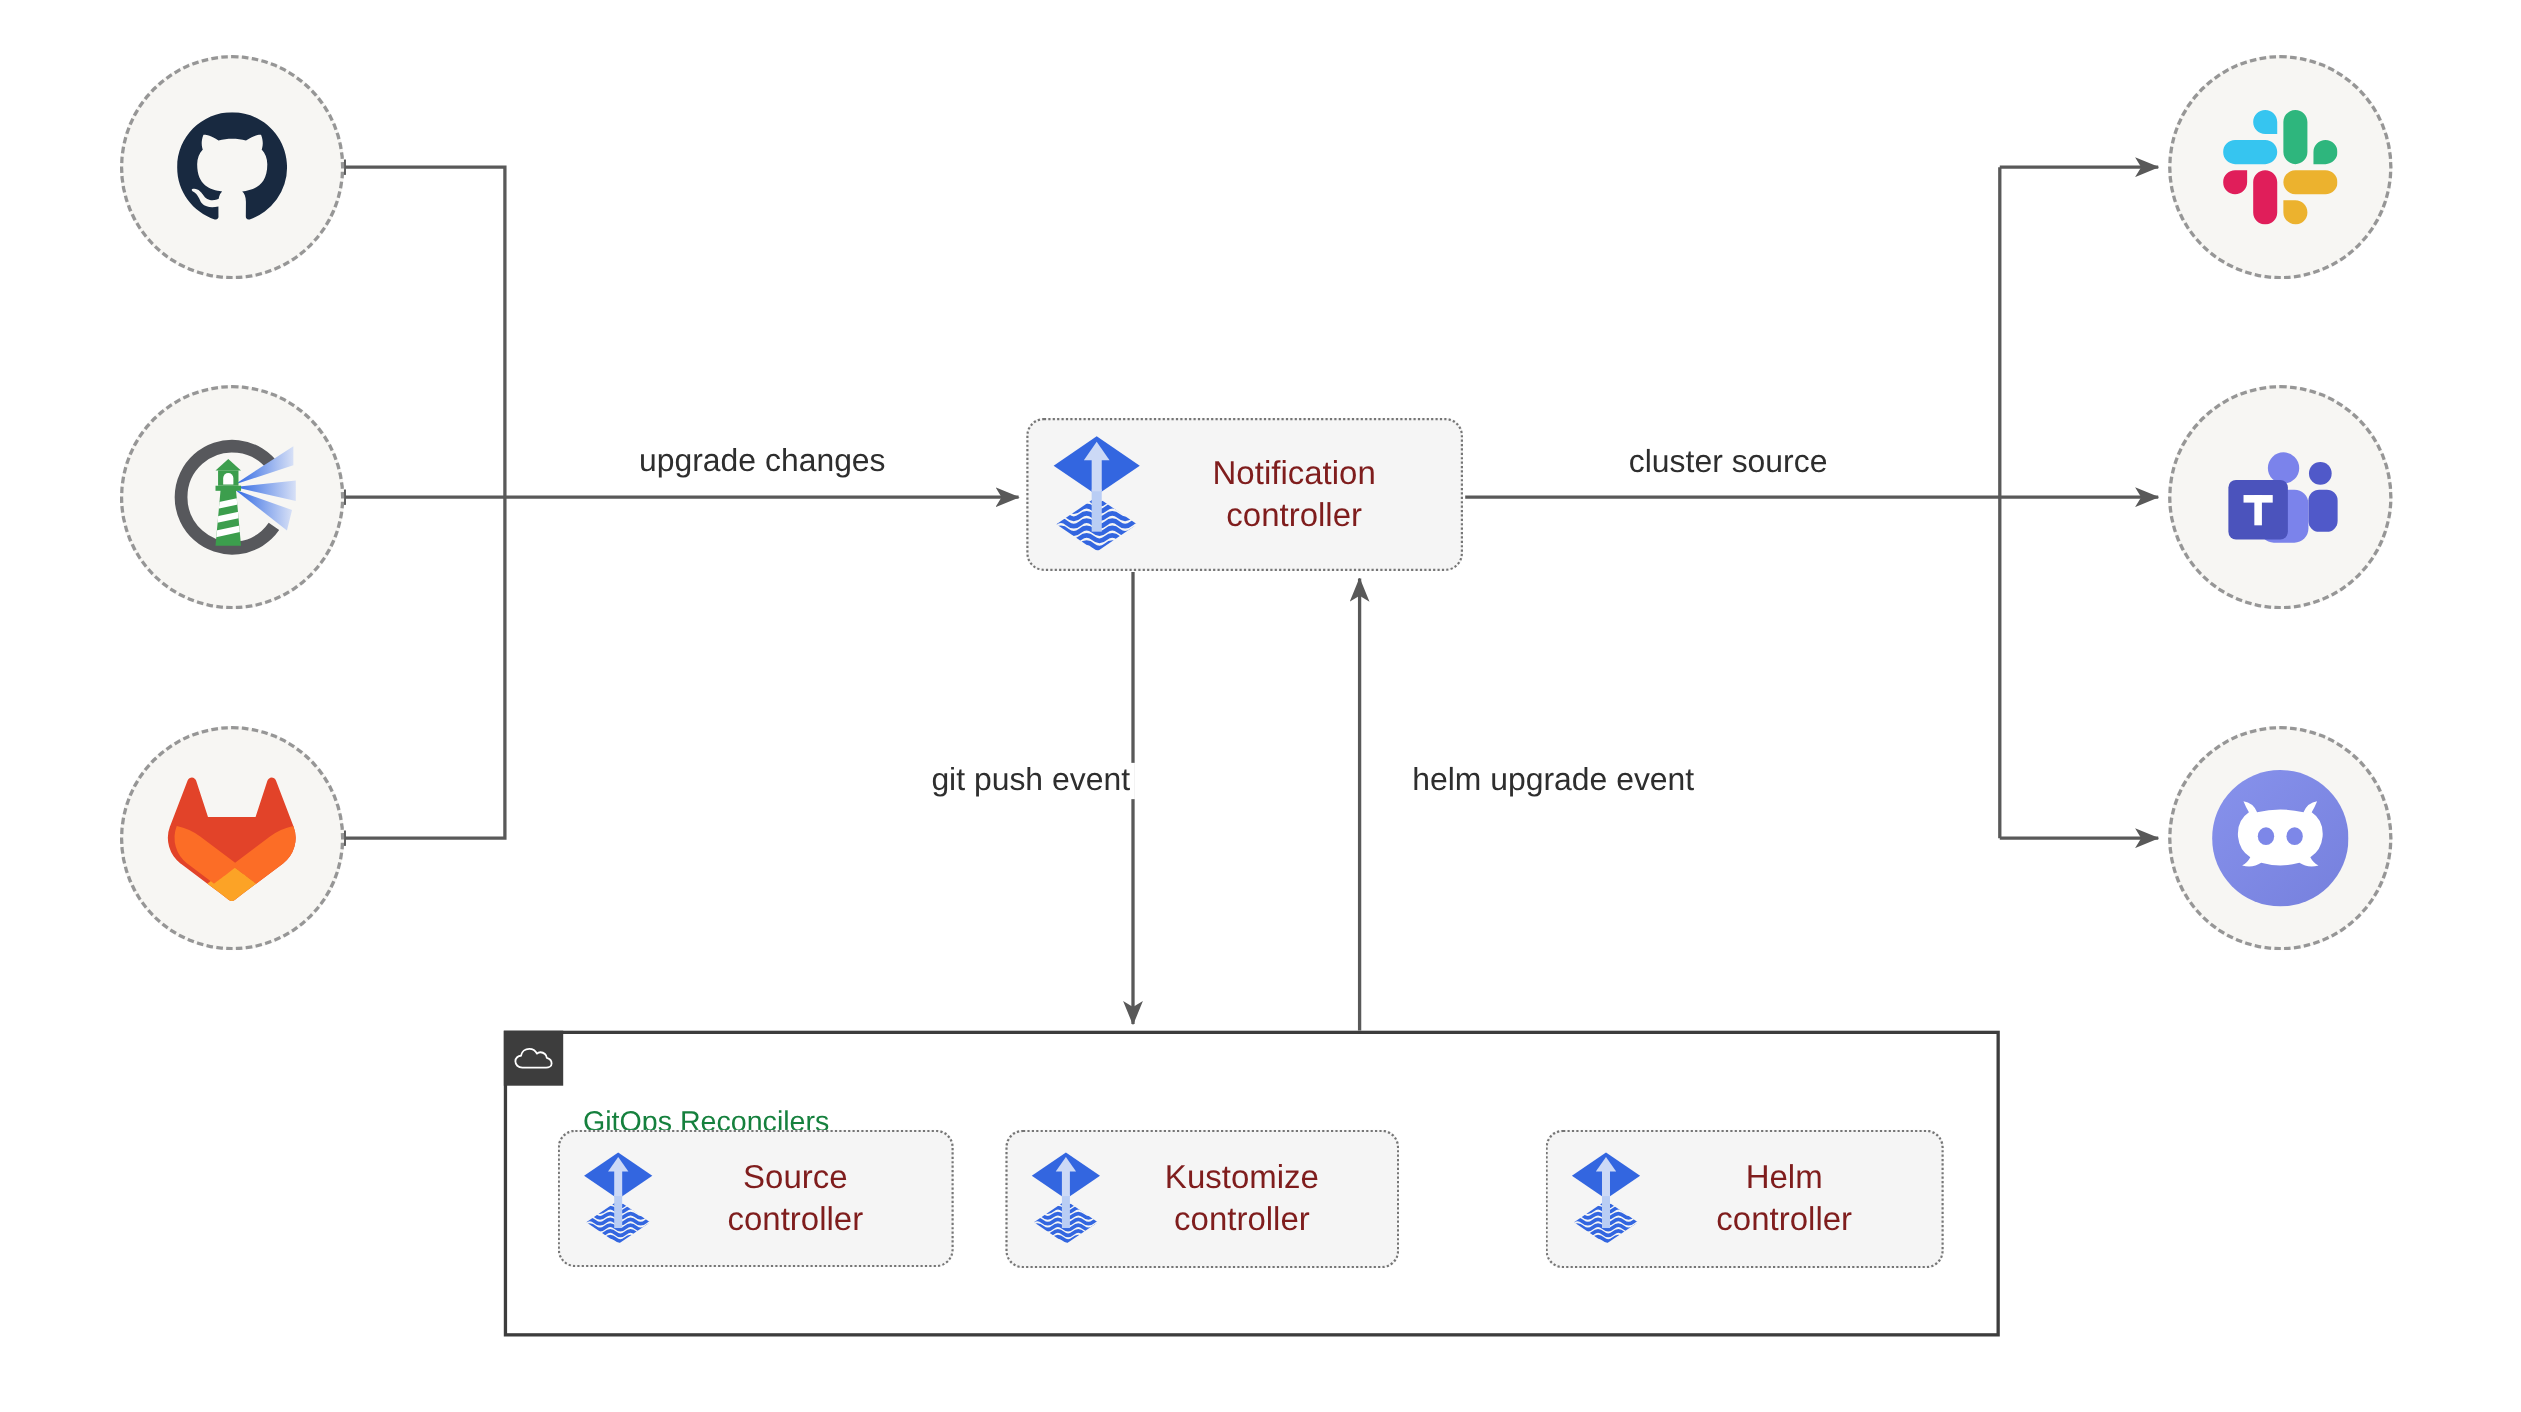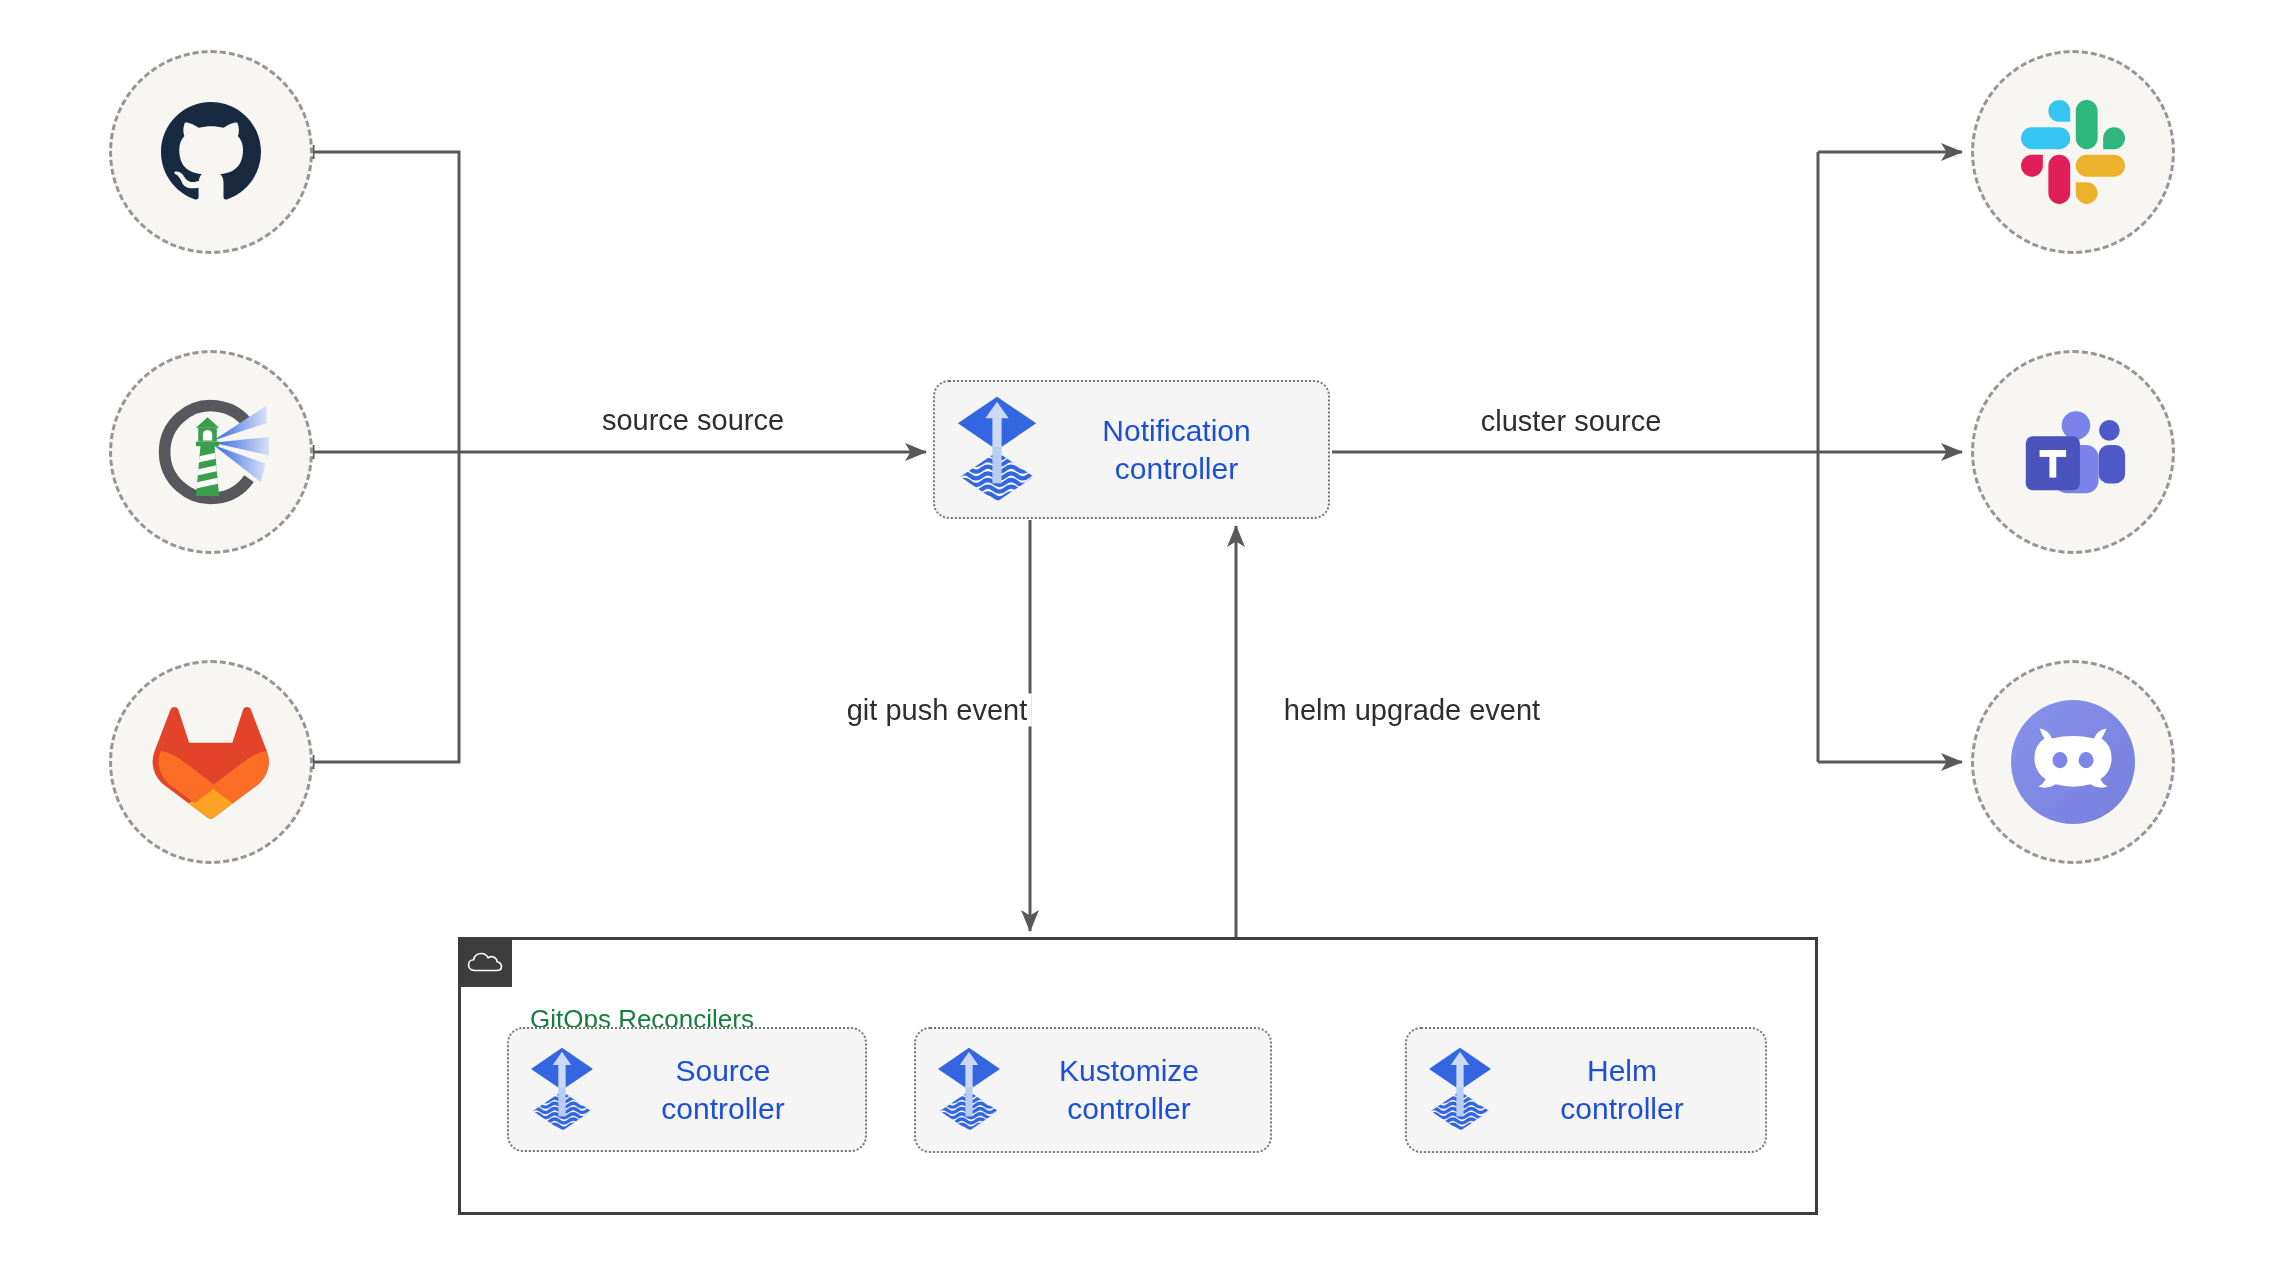--- a/index.html
+++ b/index.html
@@ -10,21 +10,21 @@
   
   .endpoint{position:absolute;width:204px;height:204px;border-radius:50%;
             background:#f7f6f3;border:3px dashed #969696;box-sizing:border-box;
             display:flex;align-items:center;justify-content:center;}
 
   
   .ctrl{position:absolute;background:#f5f5f5;border:2px dotted #757575;border-radius:16px;
         box-sizing:border-box;display:flex;align-items:center;}
   .ctrl .flux{margin-left:20px;flex:0 0 auto;}
   .ctrl .ctrl-label{flex:1 1 auto;text-align:center;font-size:30px;line-height:38px;
-        color:#1d4ed8;padding:0 18px 0 4px;}
+        color:#7f1d1d;padding:0 18px 0 4px;}
   .ctrl-label{word-spacing:normal;}
   .ctrl .wrap{display:block;margin:0 auto;max-width:250px;}
 
   
   .group-box{position:absolute;left:458px;top:937px;width:1360px;height:278px;
              border:3px solid #3d3d3d;box-sizing:border-box;background:#ffffff;}
   .group-badge{position:absolute;left:458px;top:937px;width:54px;height:50px;background:#3d3d3d;
                display:flex;align-items:center;justify-content:center;}
   .group-title{position:absolute;left:530px;top:1004px;font-size:26px;color:#15803d;line-height:30px;}
 
@@ -185,21 +185,21 @@
 
   <div class="ctrl" style="left:933px;top:380px;width:397px;height:139px;">
     <svg class="flux" width="84" height="110" viewBox="0 0 100 132">
       <use href="#flux-shape"></use>
     </svg>
     <div class="ctrl-label">
       <span class="wrap">Notification controller</span>
     </div>
   </div>
 
-  <div class="edge-label" style="left:693px;top:420px;">source source</div>
+  <div class="edge-label" style="left:693px;top:420px;">upgrade changes</div>
   <div class="edge-label" style="left:1571px;top:421px;">cluster source</div>
   <div class="edge-label" style="left:904px;top:710px;margin-left:33px;">git push event</div>
   <div class="edge-label" style="left:1412px;top:710px;">helm upgrade event</div>
 
   <div class="group-box"></div>
   <div class="group-badge">
     <svg width="38" height="26" viewBox="0 0 60 37">
       <path d="M14 32 C8 32 4 28 4 23 C4 18 8 15 12 15 C13 9 18 5 24 5 C29 5 33 8 35 12 C36 11 38 10 40 10
                C45 10 49 14 49 18 C53 19 56 22 56 26 C56 30 52 32 48 32 Z" fill="none" stroke="#ffffff" stroke-width="2.6" stroke-linejoin="round"></path>
     </svg>

